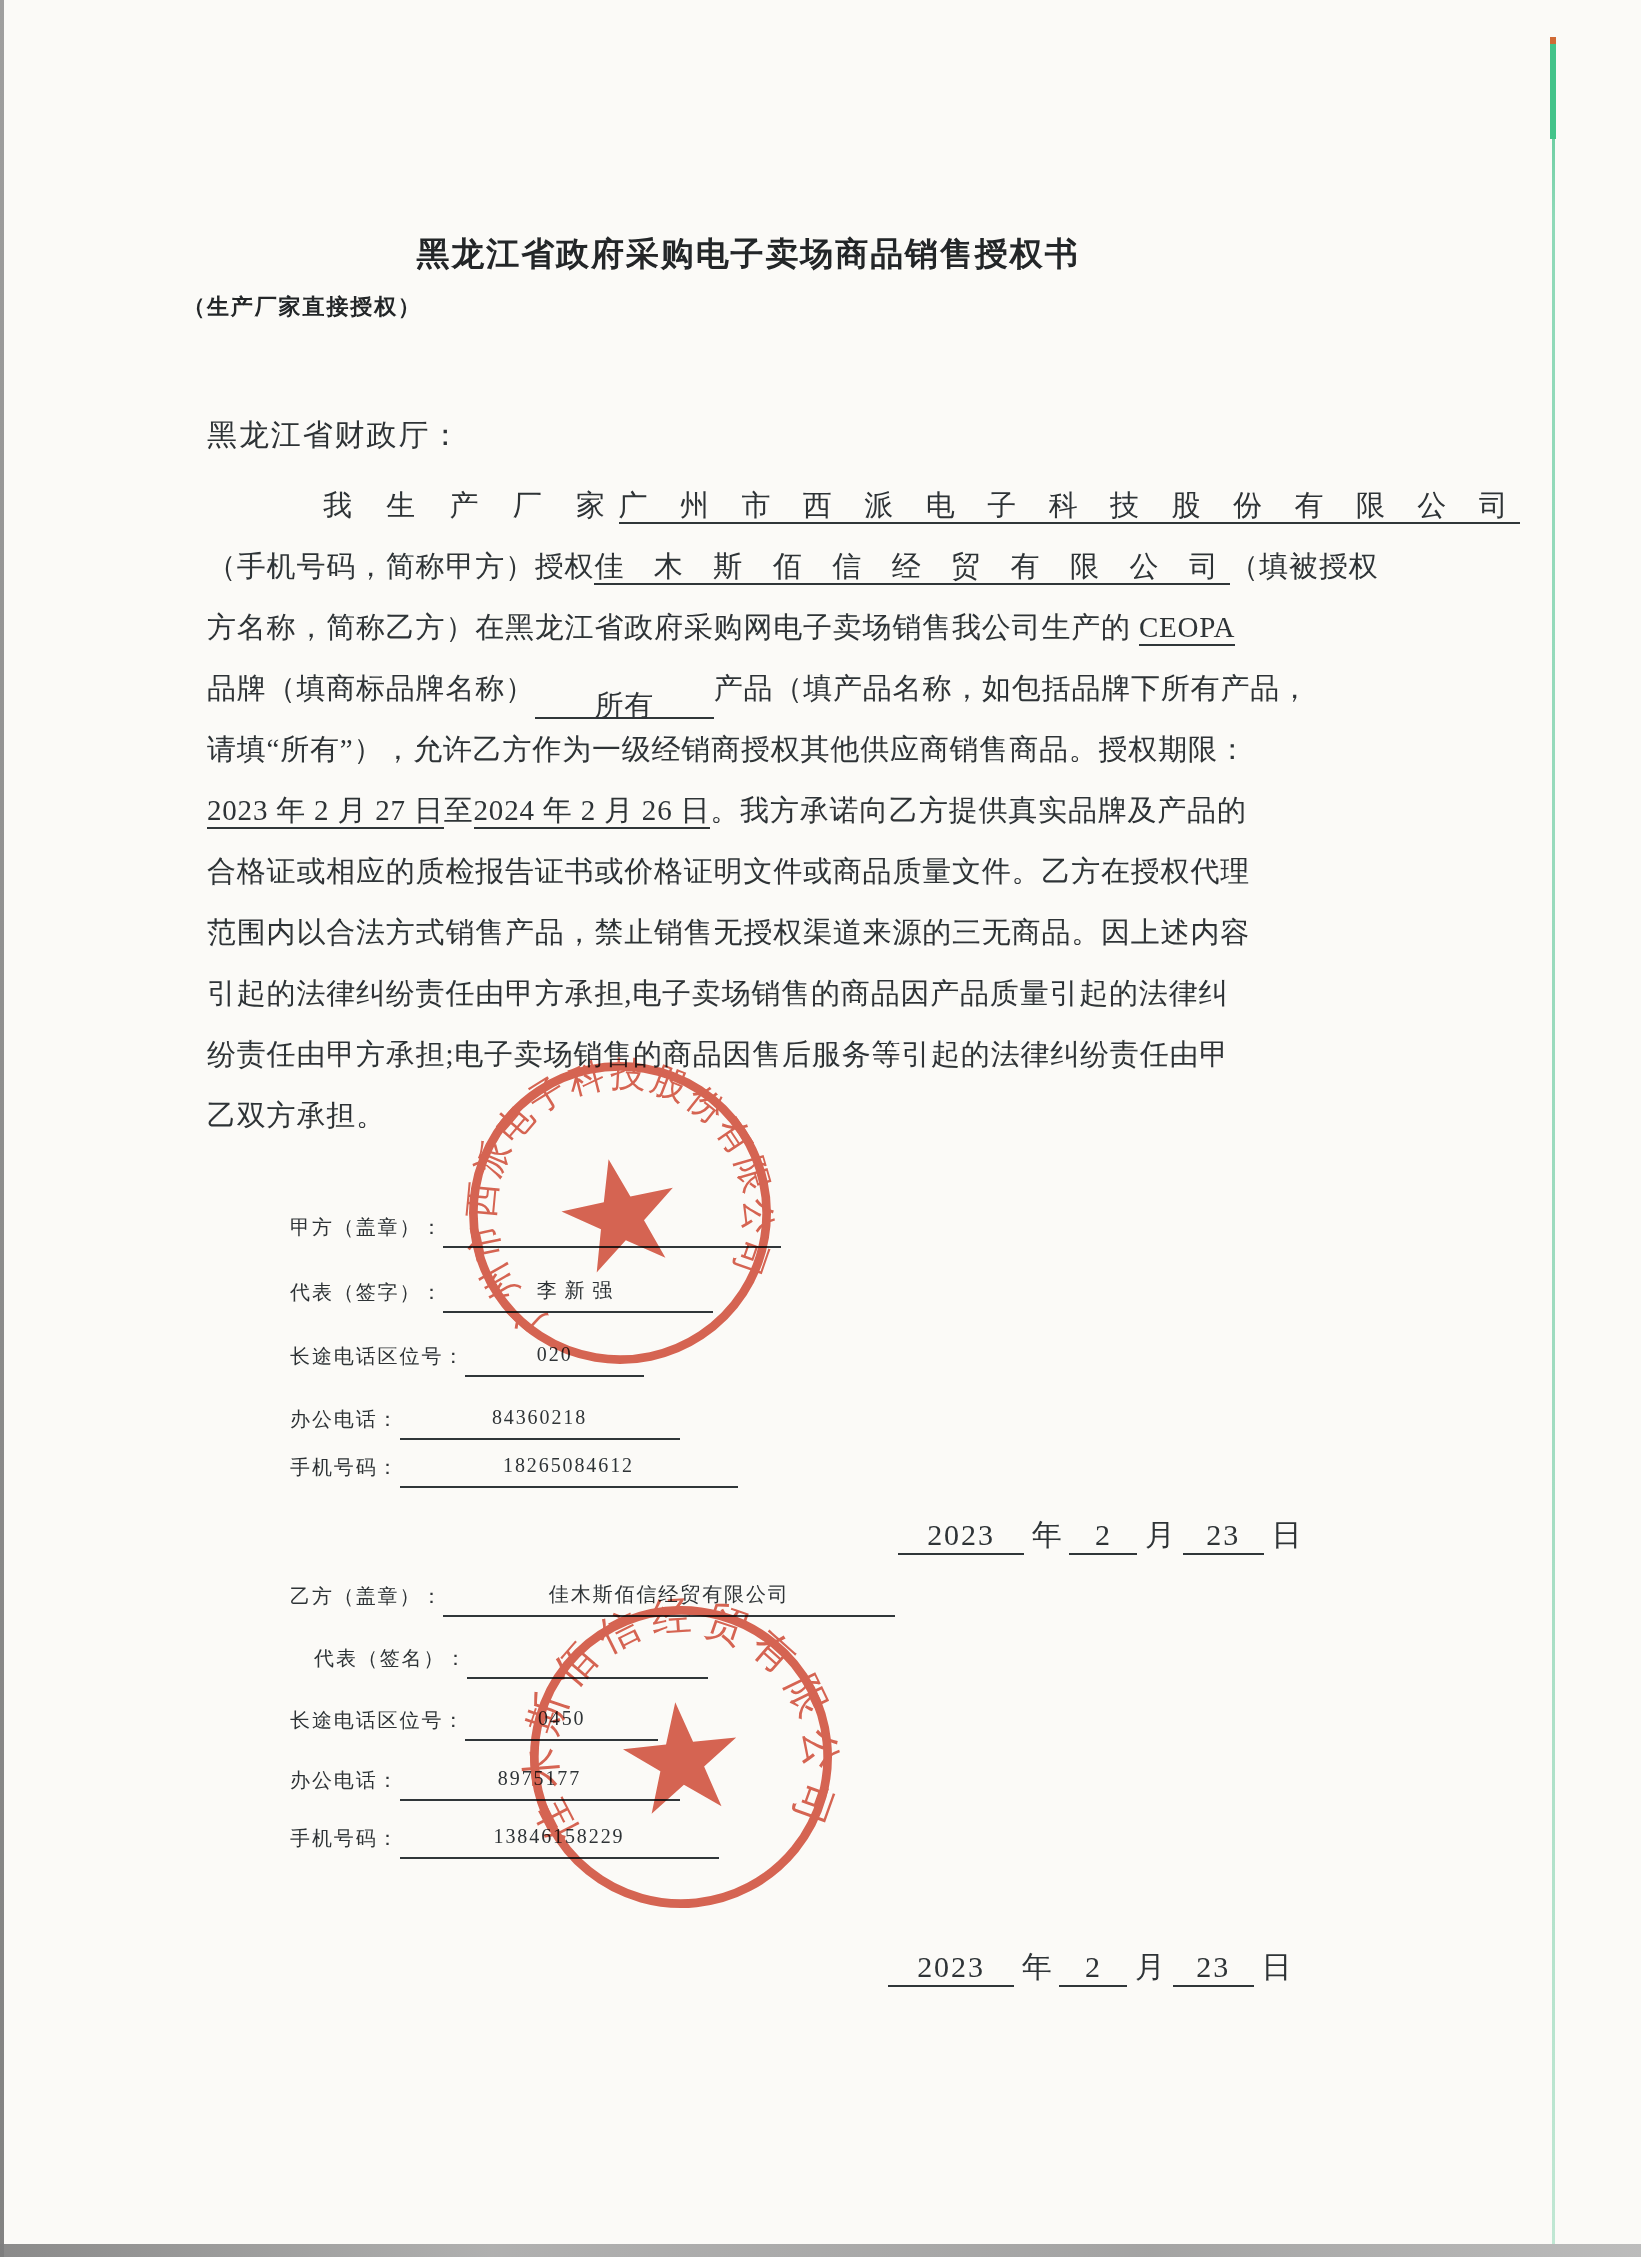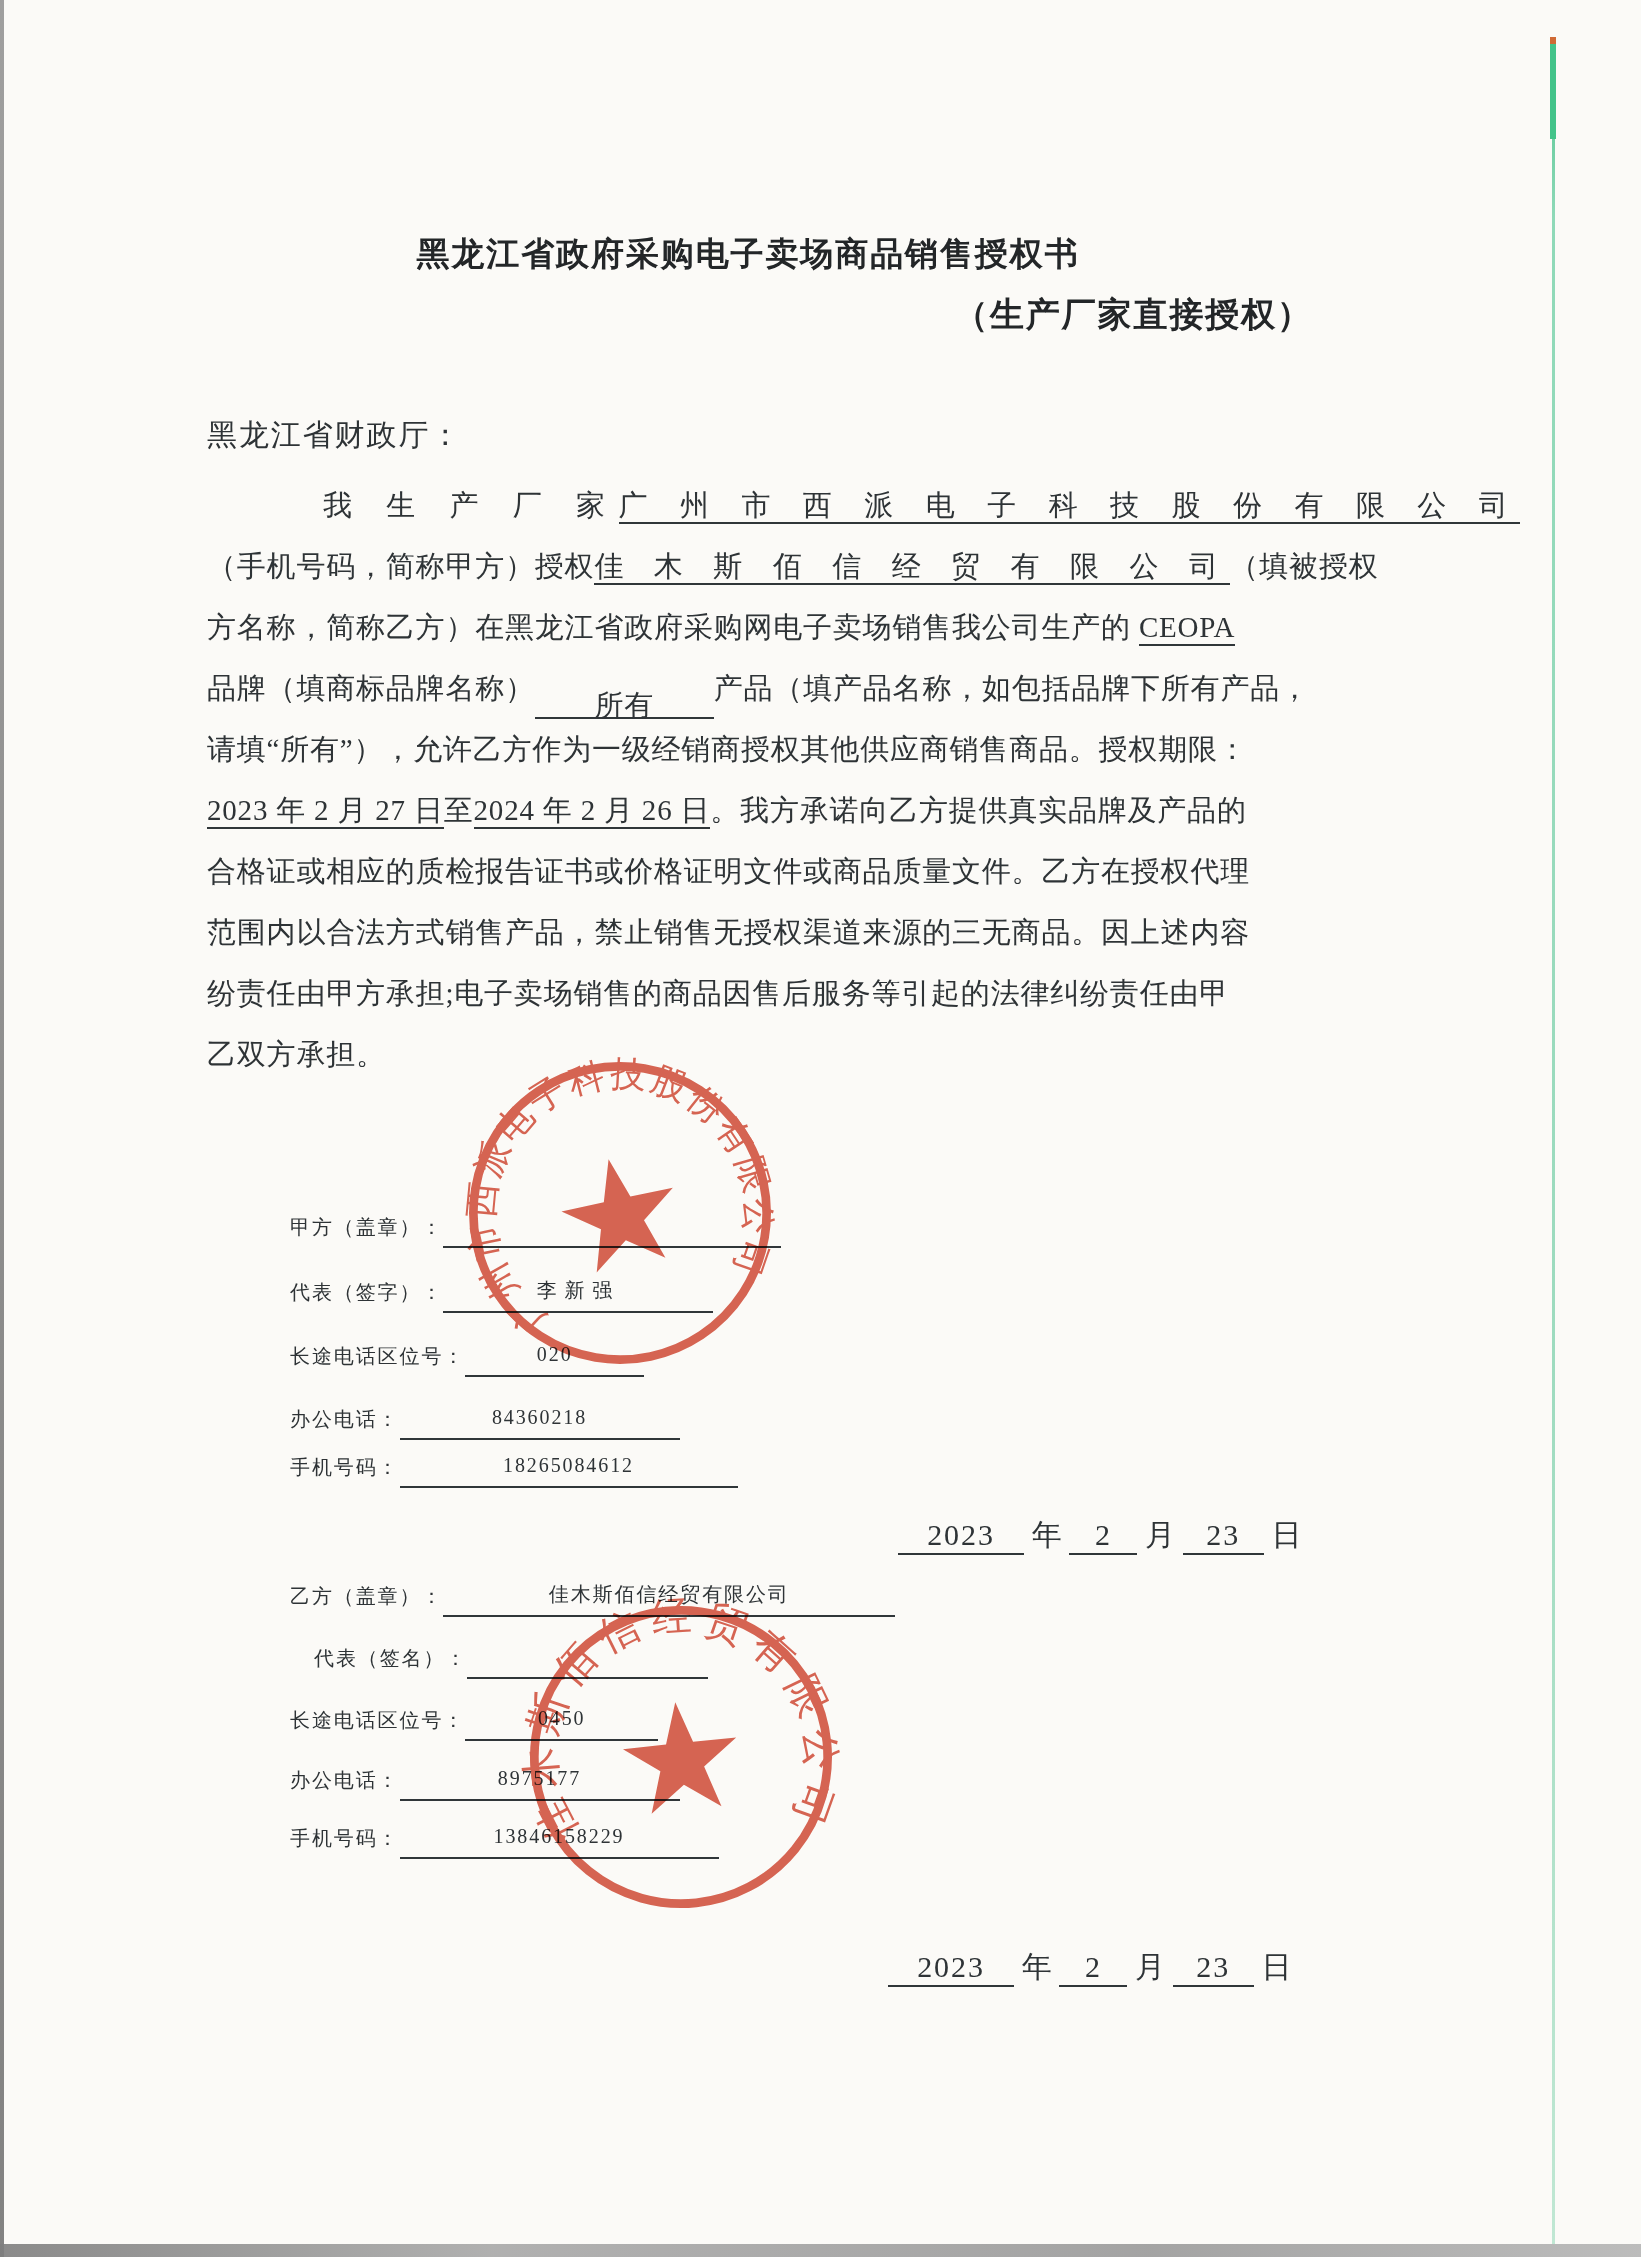--- a/index.html
+++ b/index.html
@@ -11,23 +11,23 @@
     overflow:hidden;
   }
   .abs{position:absolute;}
   
   .title{
     left:183px;top:232px;width:1130px;text-align:center;
     font-family:"Liberation Sans","DejaVu Sans",sans-serif;
     font-weight:bold;font-size:33px;letter-spacing:1.9px;color:#232628;
   }
   .subtitle{
-    left:183px;top:292px;width:1130px;text-align:right;
+    left:183px;top:292px;width:1130px;text-align:left;
     font-family:"Liberation Sans","DejaVu Sans",sans-serif;
-    font-weight:bold;font-size:34px;letter-spacing:1.9px;color:#232628;
+    font-weight:bold;font-size:22px;letter-spacing:1.9px;color:#232628;
   }
   
   .salutation{left:207px;top:415px;font-size:30px;letter-spacing:1.9px;}
   .para{left:207px;top:475px;width:1048px;font-size:29px;letter-spacing:0.8px;}
   .pline{height:61px;line-height:61px;white-space:nowrap;}
   .ind{display:inline-block;width:116px;}
   .sp14{letter-spacing:13.5px;}
   .sp13{letter-spacing:12.6px;}
   .sp12{letter-spacing:11.6px;}
   .u{border-bottom:2.9px solid #303639;padding-bottom:1px;}
@@ -82,20 +82,23 @@
       <span>请填“所有”），允许乙方作为一级经销商授权其他供应商销售商品。授权期限：</span>
     </div>
     <div class="pline">
       <span class="u">2023 年 2 月 27 日</span><span>至</span><span class="u">2024 年 2 月 26 日</span><span>。我方承诺向乙方提供真实品牌及产品的</span>
     </div>
     <div class="pline">
       <span>合格证或相应的质检报告证书或价格证明文件或商品质量文件。乙方在授权代理</span>
     </div>
     <div class="pline">
       <span>范围内以合法方式销售产品，禁止销售无授权渠道来源的三无商品。因上述内容</span>
+    </div>
+    <div class="pline">
+      <span>引起的法律纠纷责任由甲方承担,电子卖场销售的商品因产品质量引起的法律纠</span>
     </div>
     <div class="pline">
       <span>纷责任由甲方承担;电子卖场销售的商品因售后服务等引起的法律纠纷责任由甲</span>
     </div>
     <div class="pline">
       <span>乙双方承担。</span>
     </div>
   </div>
 
   <div class="abs sigrow a1">

